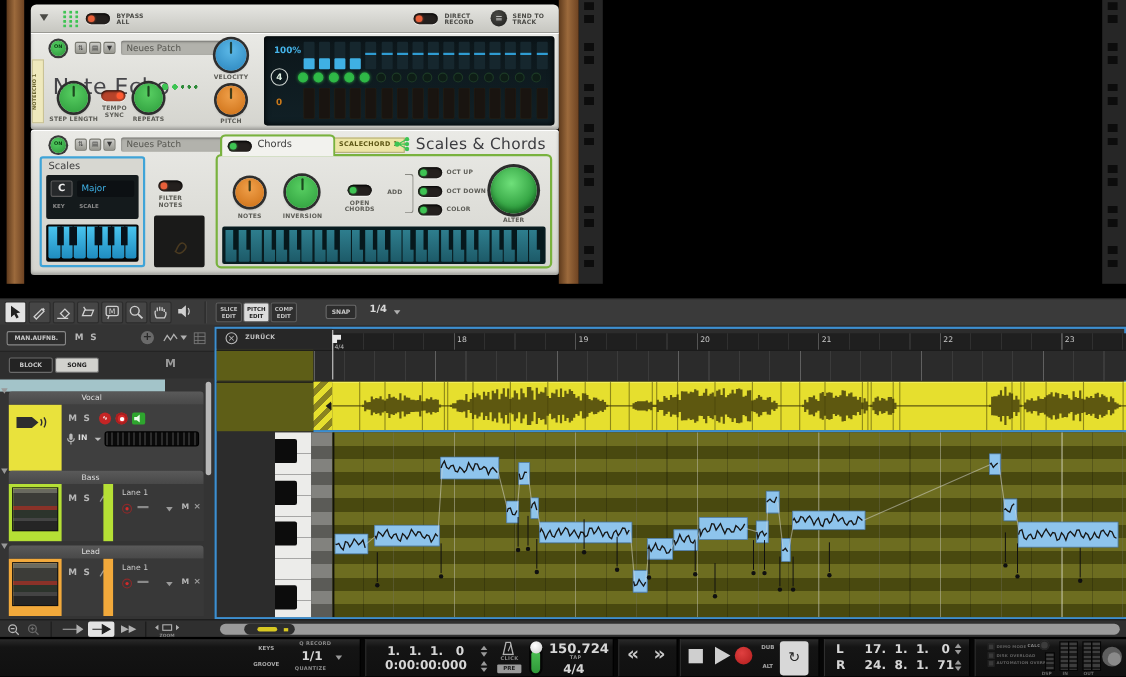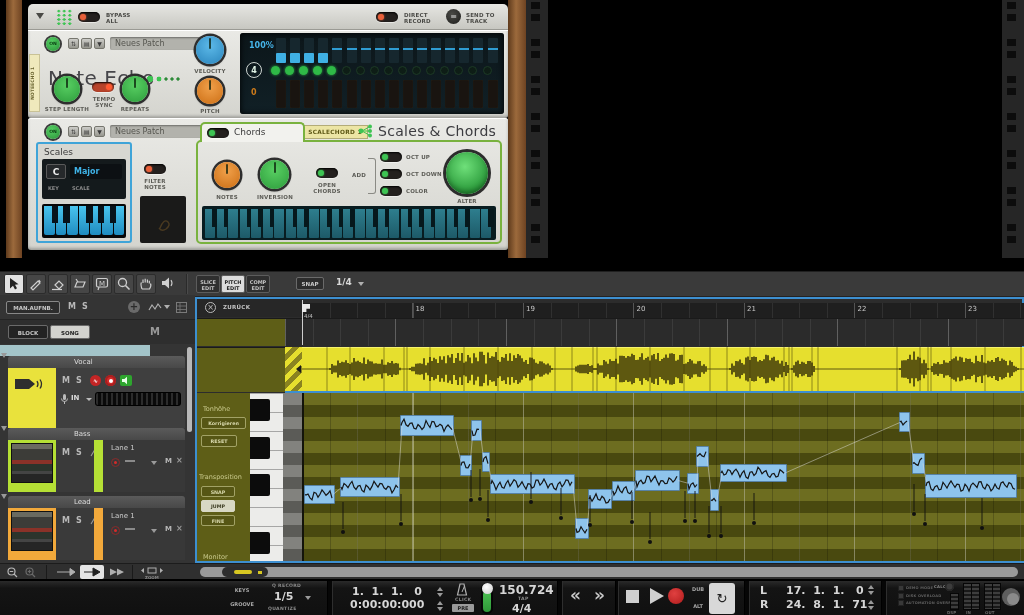--- a/index.html
+++ b/index.html
@@ -219,21 +219,21 @@
       <div class="abs onbtn" style="left:18px;top:7px;">ON</div>
       <div class="abs pbtn" style="left:40px;top:8px;">⇅</div>
       <div class="abs pbtn" style="left:53px;top:8px;">▤</div>
       <div class="abs pbtn" style="left:66px;top:8px;">▼</div>
       <div class="abs pfield" style="left:82px;top:7px;width:88px;height:13px;">Neues Patch</div>
 
       <div class="abs scalesbox" style="left:8px;top:24px;width:96px;height:101px;box-sizing:border-box;">
         <div class="abs" style="left:6px;top:3px;font-size:9px;color:#3c3c3c;">Scales</div>
         <div class="abs" style="left:4px;top:15px;width:84px;height:40px;background:#141a1c;border-radius:2px;">
           <div class="abs" style="left:4px;top:5px;width:20px;height:15px;background:#26292b;border:1px solid #5a5a5a;border-radius:2px;color:#eee;font-size:9px;font-weight:bold;text-align:center;line-height:15px;box-sizing:border-box;">C</div>
-          <div class="abs" style="left:28px;top:5px;width:52px;height:15px;background:#0c1013;border-radius:2px;color:#3fb3e8;font-size:8px;font-weight:bold;line-height:15px;padding-left:4px;box-sizing:border-box;">Major</div>
+          <div class="abs" style="left:28px;top:5px;width:52px;height:15px;background:#0c1013;border-radius:2px;color:#3fb3e8;font-size:8px;font-weight:normal;line-height:15px;padding-left:4px;box-sizing:border-box;">Major</div>
           <div class="abs" style="left:6px;top:26px;font-size:5px;color:#8a8a8a;font-weight:bold;">KEY</div>
           <div class="abs" style="left:30px;top:26px;font-size:5px;color:#8a8a8a;font-weight:bold;">SCALE</div>
         </div>
         <div class="abs minikbd" style="left:4px;top:60px;width:84px;height:34px;">
             <div style="position: absolute; left: 2px; top: 2px; width: 10.5px; height: 29px; background: linear-gradient(rgb(73, 196, 238), rgb(31, 140, 192)); border-radius: 0px 0px 2px 2px;"></div>
             <div style="position: absolute; left: 13.6px; top: 2px; width: 10.5px; height: 29px; background: linear-gradient(rgb(73, 196, 238), rgb(31, 140, 192)); border-radius: 0px 0px 2px 2px;"></div>
             <div style="position: absolute; left: 25.2px; top: 2px; width: 10.5px; height: 29px; background: linear-gradient(rgb(73, 196, 238), rgb(31, 140, 192)); border-radius: 0px 0px 2px 2px;"></div>
             <div style="position: absolute; left: 36.8px; top: 2px; width: 10.5px; height: 29px; background: linear-gradient(rgb(73, 196, 238), rgb(31, 140, 192)); border-radius: 0px 0px 2px 2px;"></div>
             <div style="position: absolute; left: 48.4px; top: 2px; width: 10.5px; height: 29px; background: linear-gradient(rgb(73, 196, 238), rgb(31, 140, 192)); border-radius: 0px 0px 2px 2px;"></div>
             <div style="position: absolute; left: 60px; top: 2px; width: 10.5px; height: 29px; background: linear-gradient(rgb(73, 196, 238), rgb(31, 140, 192)); border-radius: 0px 0px 2px 2px;"></div>
@@ -537,30 +537,20 @@
     <div class="abs clip" style="left:105px;top:48px;width:722px;height:44px;overflow:hidden;">
       <svg id="wave-svg" width="722" height="44">
           <path d="M0,22 H722" stroke="#5e5810" stroke-width="1"></path>
           <path d="M28,21 L28,23 M30,17.04919585662293 L30,26.95080414337707 M32,18.619774694376638 L32,25.380225305623362 M34,18.48348769027242 L34,25.51651230972758 M36,13.468671641066944 L36,30.531328358933056 M38,15.993709110985879 L38,28.00629088901412 M40,14.710545650037629 L40,29.28945434996237 M42,15.340166011630155 L42,28.659833988369847 M44,13.20046046706688 L44,30.799539532933117 M46,16.09913615387069 L46,27.90086384612931 M48,17.051524937750624 L48,26.948475062249376 M50,15.587012825180473 L50,28.412987174819527 M52,11.099013127917194 L52,32.900986872082804 M54,14.438757126433764 L54,29.561242873566236 M56,13.715971991836957 L56,30.28402800816304 M58,15.098983688164115 L58,28.901016311835885 M60,16.29923686337466 L60,27.70076313662534 M62,10.512060709016033 L62,33.48793929098397 M64,17.007983698083805 L64,26.992016301916195 M66,12.444892858359166 L66,31.555107141640832 M68,14.368536608357191 L68,29.63146339164281 M70,14.614303827329065 L70,29.385696172670933 M72,16.405132834555154 L72,27.594867165444846 M74,16.346723728587016 L74,27.653276271412984 M76,16.762324574950647 L76,27.237675425049353 M78,16.63965185145426 L78,27.36034814854574 M80,12.394703499925983 L80,31.60529650007402 M82,17.70160826501845 L82,26.29839173498155 M84,17.842321418565795 L84,26.157678581434205 M86,15.287464420401108 L86,28.712535579598892 M88,15.951213144361391 L88,28.04878685563861 M90,14.1005738072946 L90,29.8994261927054 M92,16.42455013520554 L92,27.57544986479446 M94,15.878666219741893 L94,28.121333780258105 M96,16.410380097416546 L96,27.589619902583454 M98,20.649239167542216 L98,23.350760832457784 M108,21 L108,23 M110,19.67369623196224 L110,24.32630376803776 M112,19.664076942562833 L112,24.335923057437167 M114,16.837178706685975 L114,27.162821293314025 M116,16.403521773205547 L116,27.596478226794453 M118,16.3199071274305 L118,27.6800928725695 M120,16.838091122234044 L120,27.161908877765956 M122,11.251959443437183 L122,32.74804055656281 M124,18.326173679525986 L124,25.673826320474014 M126,15.651295941182257 L126,28.348704058817745 M128,10.024830153034573 L128,33.97516984696543 M130,14.033653775258966 L130,29.966346224741034 M132,10.653696728344324 L132,33.34630327165568 M134,12.263635543222533 L134,31.736364456777466 M136,16.10288962401429 L136,27.89711037598571 M138,9.23189979952214 L138,34.76810020047786 M140,12.834464611611503 L140,31.1655353883885 M142,9.262351445015836 L142,34.73764855498416 M144,16.233430161911496 L144,27.766569838088504 M146,8.12709786129305 L146,35.87290213870695 M148,10.435352253960932 L148,33.56464774603907 M150,6.931571745985268 L150,37.068428254014734 M152,15.902266361647108 L152,28.097733638352892 M154,10.877746712026141 L154,33.12225328797386 M156,5.907397544706203 L156,38.0926024552938 M158,13.751810452606392 L158,30.248189547393608 M160,6.088566327599969 L160,37.91143367240003 M162,15.659641659294586 L162,28.340358340705414 M164,14.440412797999908 L164,29.559587202000092 M166,7.931958613837223 L166,36.068041386162776 M168,10.49221366330885 L168,33.507786336691154 M170,16.18514502403605 L170,27.81485497596395 M172,6.13294545257042 L172,37.86705454742958 M174,10.455912361899601 L174,33.5440876381004 M176,14.231953306052038 L176,29.768046693947962 M178,4.719970021012578 L178,39.28002997898742 M180,4.723789738036569 L180,39.27621026196343 M182,8.001023395479056 L182,35.99897660452095 M184,16.398035920187027 L184,27.601964079812973 M186,5.608898691853948 L186,38.39110130814605 M188,11.012174096518791 L188,32.98782590348121 M190,9.225992118593592 L190,34.774007881406405 M192,9.844226290740817 L192,34.15577370925918 M194,5.096066454266477 L194,38.90393354573352 M196,13.003352284321684 L196,30.996647715678314 M198,14.76137858443629 L198,29.23862141556371 M200,9.957858742374038 L200,34.042141257625964 M202,10.759618031807758 L202,33.24038196819224 M204,6.9810080629765 L204,37.0189919370235 M206,13.81072240237806 L206,30.18927759762194 M208,6.20529616242311 L208,37.79470383757689 M210,14.002798073860063 L210,29.997201926139937 M212,8.317587535736395 L212,35.68241246426361 M214,10.9012163192438 L214,33.0987836807562 M216,6.9714554860221 L216,37.0285445139779 M218,8.550413751826817 L218,35.44958624817318 M220,11.197147750884298 L220,32.8028522491157 M222,14.697391934568582 L222,29.302608065431418 M224,13.116911095684053 L224,30.883088904315947 M226,17.06175552965872 L226,26.93824447034128 M228,10.482929937411415 L228,33.51707006258859 M230,10.757419926288797 L230,33.2425800737112 M232,12.15359627071279 L232,31.84640372928721 M234,15.644416362155221 L234,28.35558363784478 M236,16.76618786511913 L236,27.23381213488087 M238,14.31165710752033 L238,29.688342892479668 M240,14.574412431175602 L240,29.425587568824398 M242,16.261971279399965 L242,27.738028720600035 M244,17.614045556291128 L244,26.385954443708872 M246,16.489924314249155 L246,27.510075685750845 M248,18.51731102554323 L248,25.48268897445677 M250,21 L250,23 M274,19.501167748528808 L274,24.498832251471192 M276,18.44505244287275 L276,25.55494755712725 M278,17.825740001229065 L278,26.174259998770935 M280,17.704667038308482 L280,26.295332961691518 M282,17.72343730474666 L282,26.27656269525334 M284,17.717142036244155 L284,26.282857963755845 M286,17.116450606213128 L286,26.883549393786872 M288,18.971607172309863 L288,25.028392827690137 M290,18.139123767969433 L290,25.860876232030567 M292,21 L292,23 M294,21 L294,23 M296,16.467835912817765 L296,27.532164087182235 M298,18.18981341309663 L298,25.81018658690337 M300,18.326761225541127 L300,25.673238774458873 M302,13.027341781336576 L302,30.972658218663426 M304,14.552035963735001 L304,29.447964036265 M306,16.651365970656414 L306,27.348634029343586 M308,12.189658698840086 L308,31.810341301159916 M310,14.113133198761055 L310,29.886866801238945 M312,14.022120030671026 L312,29.977879969328974 M314,11.727203350513427 L314,32.27279664948657 M316,16.54343436083668 L316,27.45656563916332 M318,8.639475089788071 L318,35.36052491021193 M320,8.873311834576734 L320,35.12668816542327 M322,8.928684258361992 L322,35.07131574163801 M324,10.625213040119778 L324,33.374786959880225 M326,9.108904351319836 L326,34.891095648680164 M328,9.585489923347238 L328,34.41451007665276 M330,6.753030075928139 L330,37.24696992407186 M332,7.960506074864838 L332,36.03949392513516 M334,13.021943266895054 L334,30.978056733104946 M336,12.762829694475071 L336,31.237170305524927 M338,9.985247426280122 L338,34.014752573719875 M340,6.308836613024518 L340,37.69116338697548 M342,12.852331281212795 L342,31.147668718787205 M344,11.008688017850254 L344,32.991311982149746 M346,9.833163743855732 L346,34.166836256144265 M348,13.535061774836315 L348,30.464938225163685 M350,8.230770719608858 L350,35.769229280391144 M352,6.992097313635114 L352,37.007902686364886 M354,12.177375293224278 L354,31.82262470677572 M356,5.8755378462407215 L356,38.12446215375928 M358,14.111106118381723 L358,29.888893881618277 M360,12.000295235164511 L360,31.99970476483549 M362,10.734856839729444 L362,33.265143160270554 M364,7.384795033384609 L364,36.615204966615394 M366,10.835288855828326 L366,33.164711144171676 M368,6.565729273463624 L368,37.434270726536376 M370,6.275723236827879 L370,37.72427676317212 M372,6.990415483372841 L372,37.00958451662716 M374,13.683157676188689 L374,30.31684232381131 M376,12.689042325832226 L376,31.310957674167774 M378,8.00555957201443 L378,35.994440427985566 M380,7.8596635459977655 L380,36.14033645400224 M382,17.05005785201778 L382,26.94994214798222 M384,16.403177242942757 L384,27.596822757057243 M386,15.044480851464797 L386,28.955519148535203 M388,12.103760505314298 L388,31.8962394946857 M390,13.572201441829987 L390,30.42779855817001 M392,16.48286690068911 L392,27.51713309931089 M394,16.659420162317655 L394,27.340579837682345 M396,14.263919985828956 L396,29.736080014171044 M398,13.953479015907973 L398,30.046520984092027 M400,18.725463489545515 L400,25.274536510454485 M402,17.334579471915596 L402,26.665420528084404 M404,19.31955720126071 L404,24.68044279873929 M428,21 L428,23 M430,16.48161217740214 L430,27.51838782259786 M432,18.766160185668255 L432,25.233839814331745 M434,14.014204911180345 L434,29.985795088819657 M436,14.243834852289798 L436,29.756165147710202 M438,12.504087836764267 L438,31.495912163235733 M440,16.04805507521292 L440,27.95194492478708 M442,17.549800617552375 L442,26.450199382447625 M444,10.575373724345173 L444,33.42462627565483 M446,9.466699825395661 L446,34.533300174604335 M448,13.03227579058716 L448,30.96772420941284 M450,10.096672387351486 L450,33.90332761264851 M452,9.490327447357569 L452,34.50967255264243 M454,10.04371539750222 L454,33.95628460249778 M456,14.559122015755381 L456,29.44087798424462 M458,12.88453161828477 L458,31.11546838171523 M460,13.950454321126111 L460,30.04954567887389 M462,12.312986983565724 L462,31.68701301643428 M464,7.740832284912383 L464,36.259167715087614 M466,8.297501798689924 L466,35.70249820131008 M468,13.286196302542905 L468,30.713803697457095 M470,10.811719686456764 L470,33.18828031354324 M472,9.86530959593225 L472,34.134690404067754 M474,13.679888543509831 L474,30.320111456490167 M476,13.370752548502805 L476,30.629247451497193 M478,16.458945412029614 L478,27.541054587970386 M480,13.84078845901904 L480,30.159211540980962 M482,18.918424753227434 L482,25.081575246772566 M484,15.116149950350511 L484,28.88385004964949 M486,17.89045376737208 L486,26.10954623262792 M490,21 L490,23 M492,18.143936640299497 L492,25.856063359700503 M494,14.672849155906004 L494,29.327150844093996 M496,13.418949382011682 L496,30.581050617988318 M498,17.050237630728933 L498,26.949762369271067 M500,14.758671291295908 L500,29.241328708704092 M502,15.549548627292976 L502,28.450451372707022 M504,17.057590925127833 L504,26.942409074872167 M506,14.002608636496003 L506,29.997391363503997 M508,13.896743357023805 L508,30.103256642976195 M510,15.503148393477247 L510,28.496851606522753 M512,19.090202589254048 L512,24.909797410745952 M598,21 L598,23 M600,13.57843667374073 L600,30.421563326259268 M602,13.224850772943832 L602,30.77514922705617 M604,13.135388014233248 L604,30.86461198576675 M606,11.946084073837635 L606,32.05391592616236 M608,7.769351226491379 L608,36.23064877350862 M610,12.856613079711302 L610,31.143386920288698 M612,4.532699115220748 L612,39.46730088477925 M614,12.775858940849416 L614,31.224141059150583 M616,9.863216071573236 L616,34.136783928426766 M618,10.79013735138816 L618,33.20986264861184 M620,16.358503406813934 L620,27.641496593186066 M622,12.847706403162324 L622,31.152293596837676 M624,16.165624951900465 L624,27.834375048099535 M626,21 L626,23 M630,18.955259037555642 L630,25.044740962444358 M632,16.150430413529875 L632,27.849569586470125 M634,16.803453445739507 L634,27.196546554260493 M636,15.060558690269499 L636,28.9394413097305 M638,17.278790654412116 L638,26.721209345587884 M640,17.027726829629565 L640,26.972273170370435 M642,13.230850969023706 L642,30.769149030976294 M644,15.45376831706292 L644,28.54623168293708 M646,15.701488742823745 L646,28.298511257176255 M648,14.09890475084584 L648,29.90109524915416 M650,12.331270161404003 L650,31.668729838595997 M652,11.335392011210374 L652,32.664607988789626 M654,9.57923368276284 L654,34.42076631723716 M656,13.565813359670853 L656,30.434186640329145 M658,9.749207656335933 L658,34.25079234366407 M660,10.425863340427076 L660,33.57413665957292 M662,14.979165796104883 L662,29.020834203895117 M664,11.18493922545927 L664,32.815060774540726 M666,11.996066409386454 L666,32.00393359061354 M668,11.77371366114627 L668,32.22628633885373 M670,14.984350705289092 L670,29.015649294710908 M672,16.364881509744812 L672,27.635118490255188 M674,8.719401983792979 L674,35.28059801620702 M676,13.960368804685926 L676,30.039631195314072 M678,14.758425344132347 L678,29.24157465586765 M680,8.112074313682552 L680,35.887925686317445 M682,15.435189748564223 L682,28.564810251435777 M684,16.169252787150597 L684,27.830747212849403 M686,13.733204730871254 L686,30.266795269128746 M688,14.54349985776766 L688,29.45650014223234 M690,12.939065542788883 L690,31.06093445721112 M692,14.882498531395253 L692,29.117501468604747 M694,11.006179994487798 L694,32.993820005512205 M696,10.008901907398391 L696,33.99109809260161 M698,14.061421621642218 L698,29.938578378357782 M700,11.504935615260495 L700,32.49506438473951 M702,12.864314894298746 L702,31.135685105701256 M704,14.119782623566163 L704,29.880217376433837 M706,18.275600328834578 L706,25.724399671165422 M708,13.539608620382083 L708,30.460391379617917 M710,15.035452951870013 L710,28.964547048129987 M712,18.63741934231308 L712,25.36258065768692 M714,19.7302271651647 L714,24.2697728348353 M716,21 L716,23 " stroke="#5e5810" stroke-width="2"></path>
           <path d="M25,0 V44 M102,0 V44 M48,0 V44 M82,0 V44 M105,0 V44 M253,0 V44 M128,0 V44 M162,0 V44 M196,0 V44 M230,0 V44 M270,0 V44 M295,0 V44 M291,0 V44 M408,0 V44 M314,0 V44 M348,0 V44 M382,0 V44 M425,0 V44 M490,0 V44 M448,0 V44 M482,0 V44 M487,0 V44 M516,0 V44 M510,0 V44 M595,0 V44 M629,0 V44 M618,0 V44 M626,0 V44 M719,0 V44 M649,0 V44 M683,0 V44 " stroke="rgba(70,64,8,.55)" stroke-width="1"></path>
         </svg>
     </div>
     <div class="abs" style="left:88px;top:92px;width:739px;height:2px;background:#3d8fd0;"></div>
     <div class="abs" style="left:105px;top:1px;width:1px;height:45px;background:rgba(235,235,235,.85);"></div>
 
-    <div class="abs olive" style="left:0;top:94px;width:53px;height:168px;">
-      <span class="abs olabel" style="left:6px;top:12px;">Tonhöhe</span>
-      <div class="abs obtn" style="left:4px;top:24px;width:45px;height:12px;line-height:12px;">Korrigieren</div>
-      <div class="abs obtn" style="left:4px;top:42px;width:36px;height:12px;line-height:12px;">RESET</div>
-      <span class="abs olabel" style="left:2px;top:80px;">Transposition</span>
-      <div class="abs obtn" style="left:4px;top:93px;width:34px;height:11px;line-height:11px;">SNAP</div>
-      <div class="abs obtn sel" style="left:4px;top:107px;width:34px;height:12px;line-height:12px;">JUMP</div>
-      <div class="abs obtn" style="left:4px;top:122px;width:34px;height:11px;line-height:11px;">FINE</div>
-      <span class="abs olabel" style="left:6px;top:160px;">Monitor</span>
-    </div>
     <div class="abs piano" style="left:53px;top:94px;width:33px;height:168px;overflow:hidden;">
         <div class="blackkey" style="top: 6px;"></div>
         <div class="blackkey" style="top: 44px;"></div>
         <div class="blackkey" style="top: 81px;"></div>
         <div class="blackkey" style="top: 139px;"></div>
       </div>
     <div class="abs graycol" style="left:86px;top:94px;width:19px;height:168px;"></div>
     <div class="abs pgrid" style="left:105px;top:94px;width:722px;height:168px;overflow:hidden;">
       <div class="vlines"></div>
       <div class="abs" style="left:0;top:0;width:2px;height:168px;background:#14140a;"></div>
@@ -657,21 +647,21 @@
         <div class="abs" style="left:12px;top:3px;width:18px;height:4px;background:#d8c822;border-radius:2px;"></div>
         <div class="abs" style="left:36px;top:3.5px;width:4px;height:3px;background:#d8c822;"></div>
       </div>
     </div>
   </div>
 
   <div class="abs transport" style="left:0;top:579px;width:1024px;height:36px;">
     <div class="abs tbtn" style="left:222px;top:4px;width:40px;height:11px;line-height:11px;border:none;background:none;">KEYS</div>
     <div class="abs tbtn" style="left:218px;top:18px;width:48px;height:11px;line-height:11px;border:none;background:none;">GROOVE</div>
     <div class="abs tlab" style="left:272px;top:2px;">Q RECORD</div>
-    <div class="abs tval" style="left:274px;top:9px;">1/5</div>
+    <div class="abs tval" style="left:274px;top:9px;">1/1</div>
     <div class="abs" style="left:305px;top:15px;width:0;height:0;border-left:3.5px solid transparent;border-right:3.5px solid transparent;border-top:4px solid #9a9a9a;"></div>
     <div class="abs tlab" style="left:268px;top:25px;">QUANTIZE</div>
     <div class="abs sect" style="left:328px;top:0;width:4px;height:36px;background:#060606;"></div>
 
     <div class="abs tval" style="left:352px;top:4px;">1.  1.  1.   0</div>
     <div class="abs tval" style="left:350px;top:17px;">0:00:00:000</div>
     <div class="abs spin up" style="left:437px;top:6px;"></div>
     <div class="abs spin dn" style="left:437px;top:12px;"></div>
     <div class="abs spin up" style="left:437px;top:20px;"></div>
     <div class="abs spin dn" style="left:437px;top:26px;"></div>

